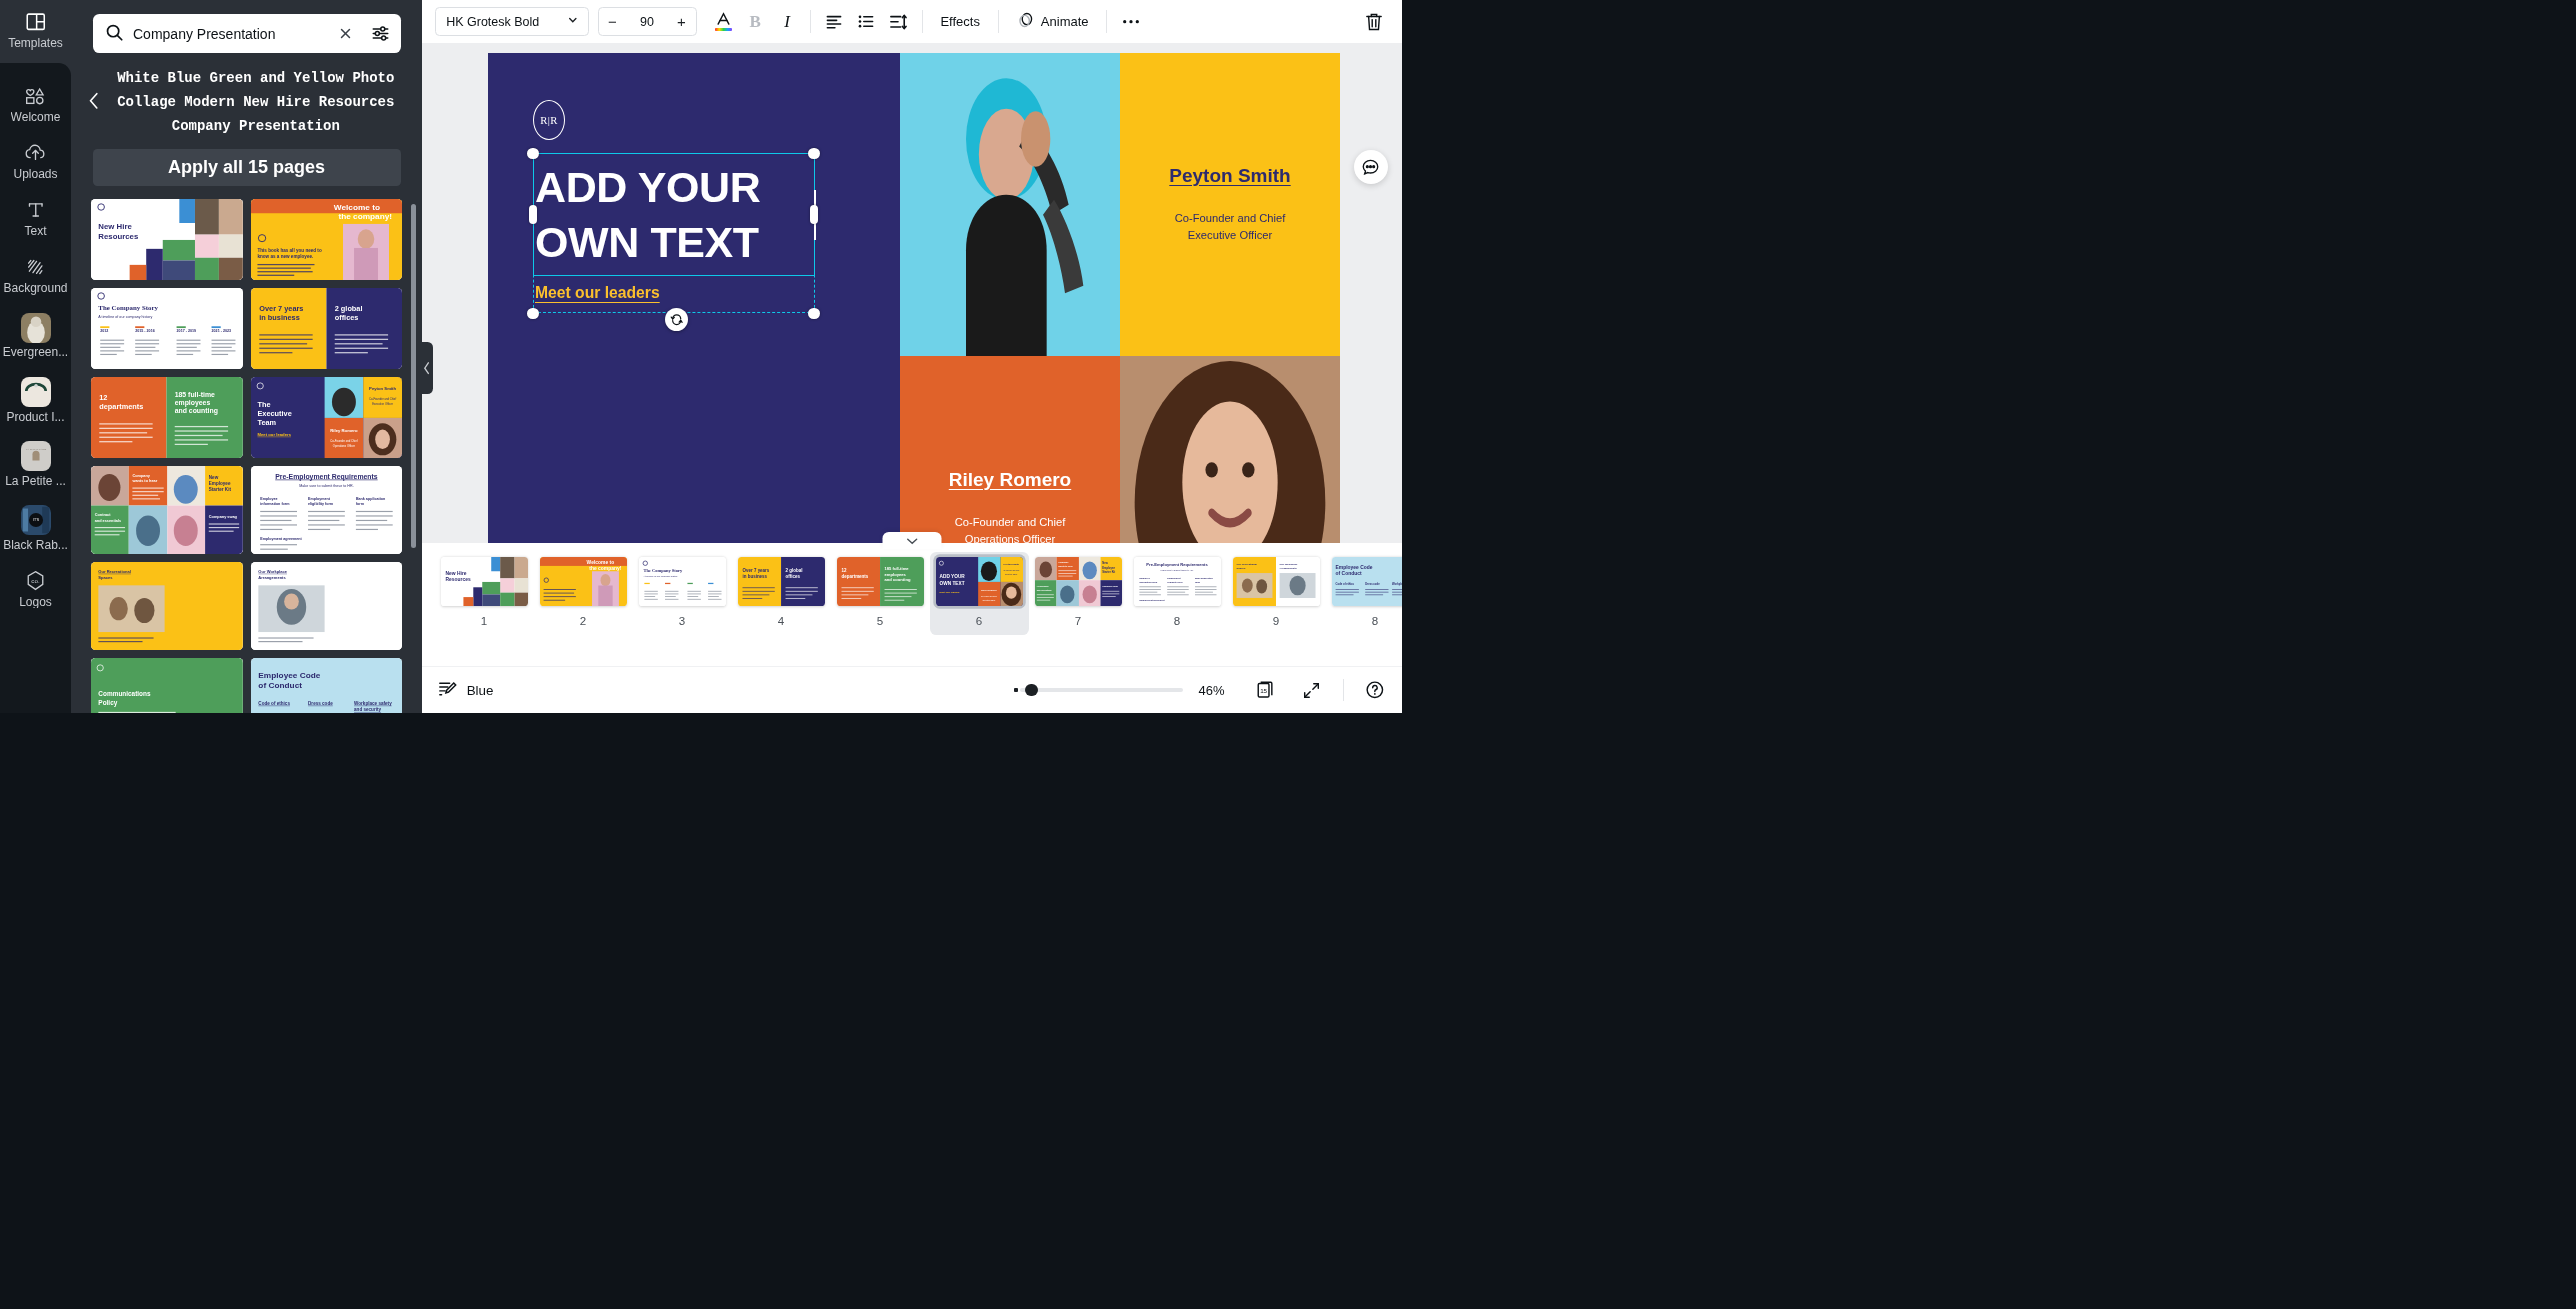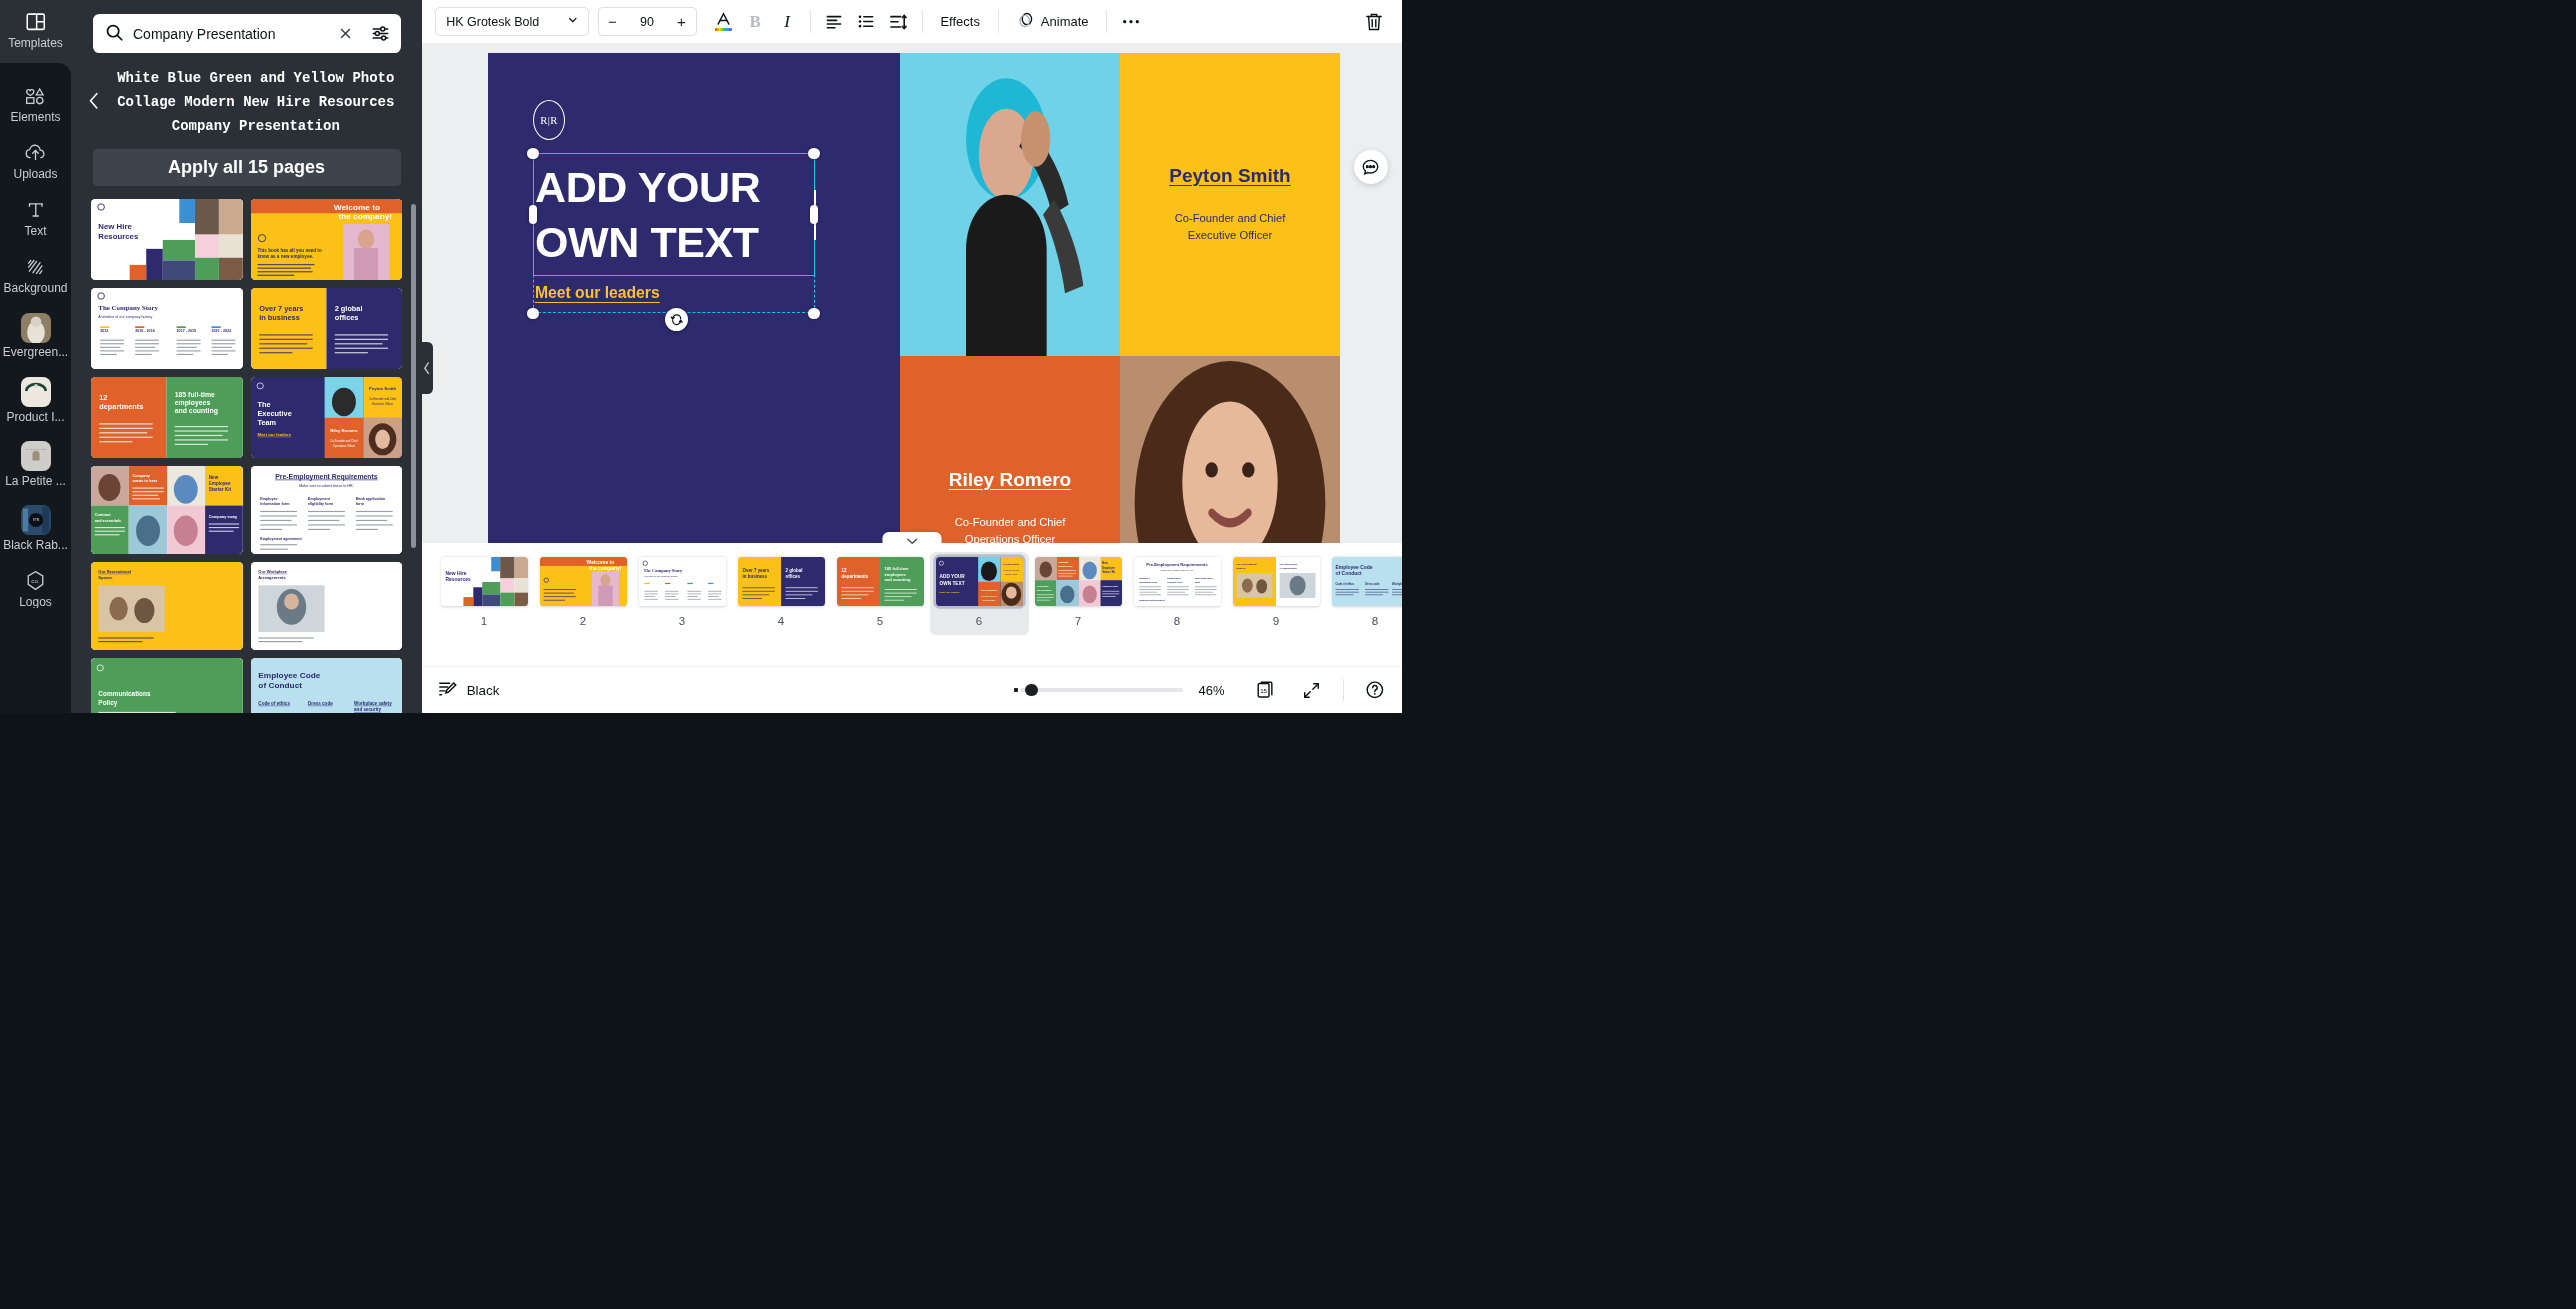--- a/index.html
+++ b/index.html
@@ -249,21 +249,21 @@
   <div class="rail-inner">
     <div class="rail-item">
       <span class="rail-icon">
         <svg width="22.4" height="22.4" viewBox="0 0 25 25" fill="none" stroke="#c9ccd1" stroke-width="1.5">
           <path d="M3 7.5c0-1.4 1.1-2.3 2.2-2.3.9 0 1.5.5 1.8 1 .3-.5.9-1 1.8-1C10 5.2 11 6.1 11 7.5c0 1.9-2.9 3.6-4 4.2-1.1-.6-4-2.3-4-4.2z"></path>
           <path d="M17.5 4.5l3.8 6.6h-7.6z"></path>
           <rect x="3" y="14.2" width="8" height="6.3"></rect>
           <circle cx="17.6" cy="17.4" r="3.5"></circle>
         </svg>
       </span>
-      <span class="rail-label">Elements</span>
+      <span class="rail-label">Welcome</span>
     </div>
 
     <div class="rail-item">
       <span class="rail-icon">
         <svg width="23" height="21.5" viewBox="0 0 26 24" fill="none" stroke="#c9ccd1" stroke-width="1.5" stroke-linecap="round">
           <path d="M7 17.5a4.5 4.5 0 0 1-.6-8.96A6 6 0 0 1 18.3 9a4.3 4.3 0 0 1 .7 8.5"></path>
           <line x1="13" y1="19.5" x2="13" y2="9.5"></line>
           <polyline points="9.8,12.6 13,9.4 16.2,12.6"></polyline>
         </svg>
       </span>
@@ -1196,21 +1196,21 @@
     <button class="notes-btn">
       <span>
         <svg width="19.7" height="18" viewBox="0 0 22 20" fill="none" stroke="#0d1216" stroke-width="1.6" stroke-linecap="round">
           <line x1="2" y1="3.5" x2="13" y2="3.5"></line>
             <line x1="2" y1="7.8" x2="11" y2="7.8"></line>
           <line x1="2" y1="12.1" x2="8" y2="12.1"></line>
             <line x1="2" y1="16.4" x2="4" y2="16.4"></line>
           <path d="M17.6 3.2l2.2 2.2-8 8-3 .9.9-3z"></path>
         </svg>
       </span>
-      <span>Black</span>
+      <span>Blue</span>
     </button>
 
     <div class="zoom-wrap">
       <div class="slider">
         <span class="slider-cap"></span>
         <span class="slider-dot"></span>
       </div>
       <span class="zoom-val">46%</span>
       <button class="bb-btn">
         <svg width="19.7" height="19.7" viewBox="0 0 22 22" fill="none" stroke="#0d1216" stroke-width="1.6">

